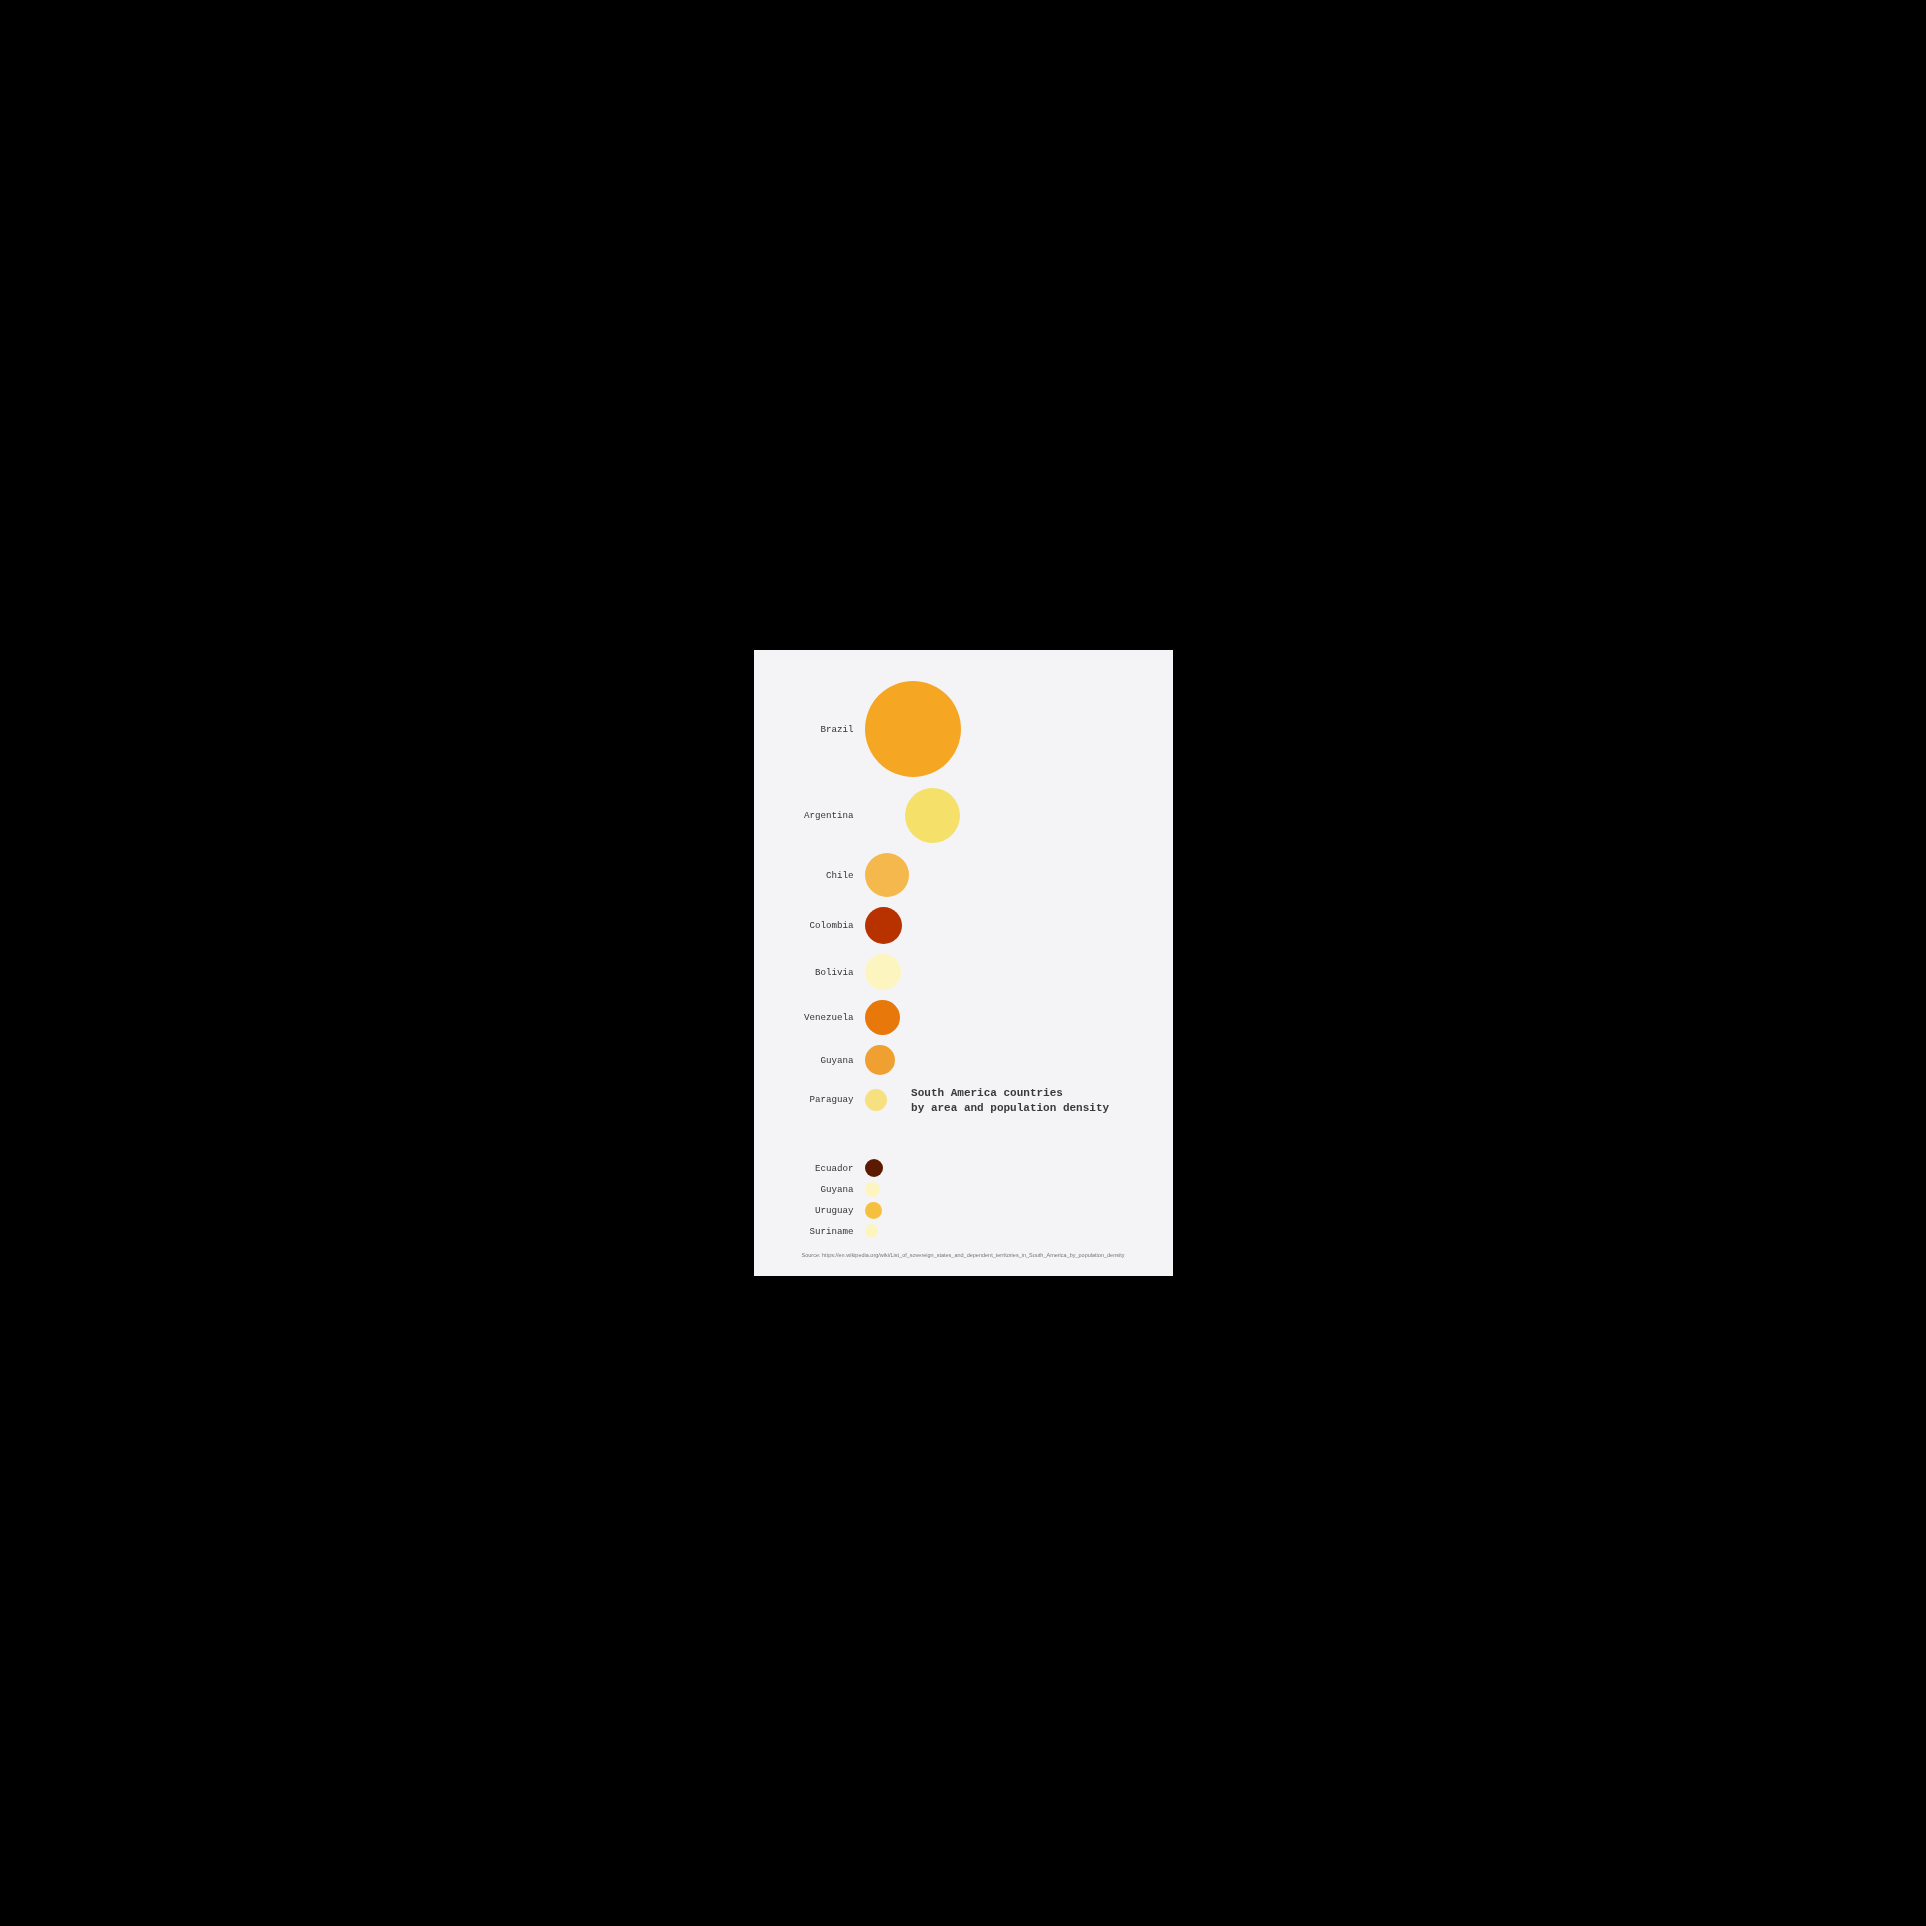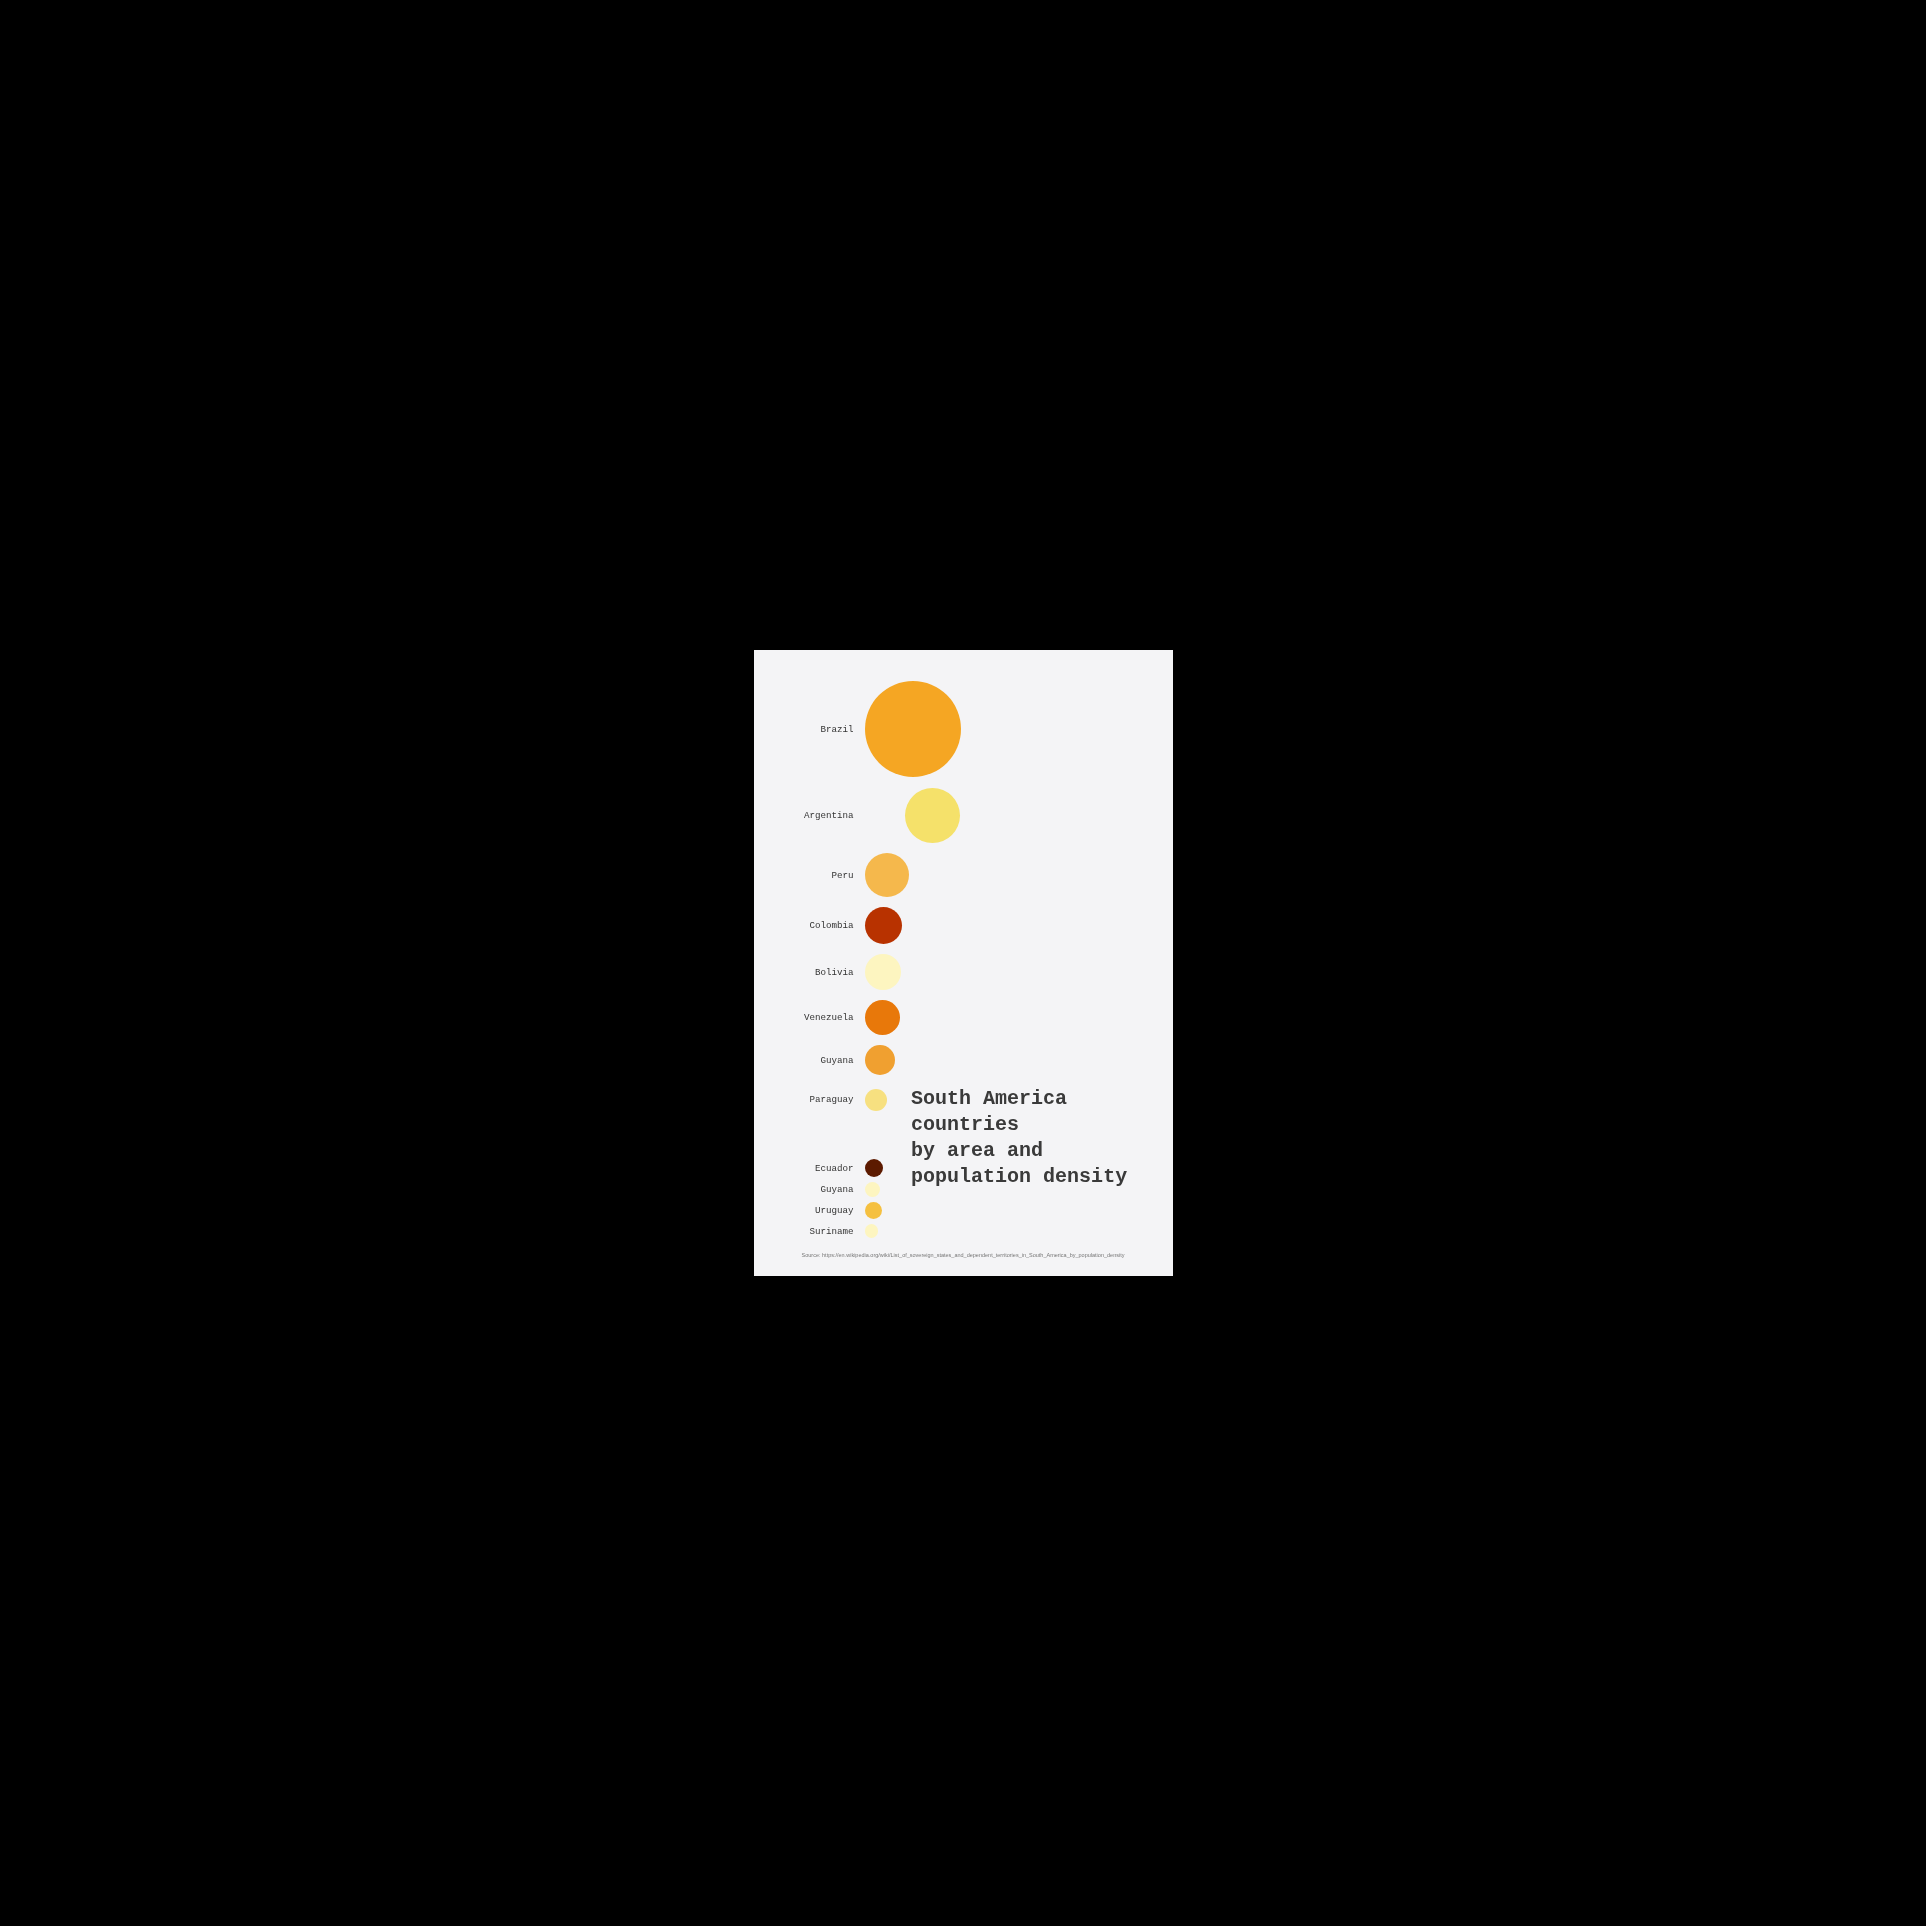--- a/index.html
+++ b/index.html
@@ -57,21 +57,21 @@
     .small-rows {
       display: flex;
       flex-direction: column;
       gap: 0;
     }
     .title-block {
       flex: 1;
       padding-left: 12.3px;
     }
     .chart-title {
-      font-size: 20px;
+      font-size: 11px;
       font-weight: 700;
       color: #3a3a3a;
       line-height: 1.3;
     }
     .source-text {
       font-size: 5.5px;
       color: #777;
       margin-top: 11px;
       text-align: center;
     }
@@ -88,21 +88,21 @@
           <div class="bubble" style="width: 96px; height: 96px; background-color: rgb(245, 166, 35);"></div>
         </div>
       </div>
       <div class="country-row" style="padding-top: 5px; padding-bottom: 5px; gap: 40px;">
         <div class="country-label">Argentina</div>
         <div class="bubble-container">
           <div class="bubble" style="width: 55px; height: 55px; background-color: rgb(245, 225, 106);"></div>
         </div>
       </div>
       <div class="country-row" style="padding-top: 5px; padding-bottom: 5px;">
-        <div class="country-label">Peru</div>
+        <div class="country-label">Chile</div>
         <div class="bubble-container">
           <div class="bubble" style="width: 44px; height: 44px; background-color: rgb(245, 184, 76);"></div>
         </div>
       </div>
       <div class="country-row" style="padding-top: 5px; padding-bottom: 5px;">
         <div class="country-label">Colombia</div>
         <div class="bubble-container">
           <div class="bubble" style="width: 37px; height: 37px; background-color: rgb(184, 50, 0);"></div>
         </div>
       </div>

